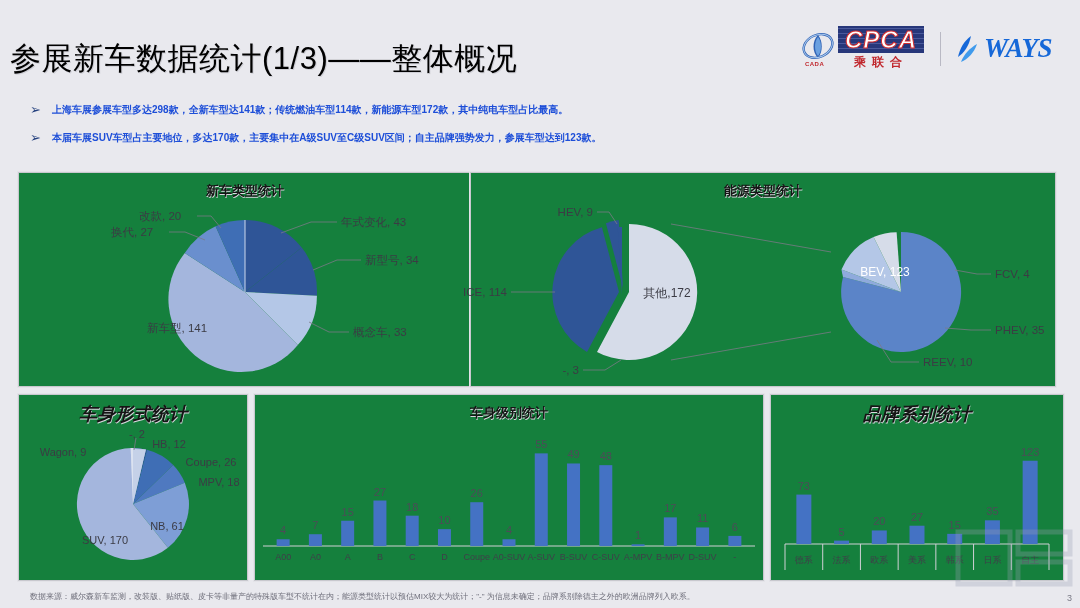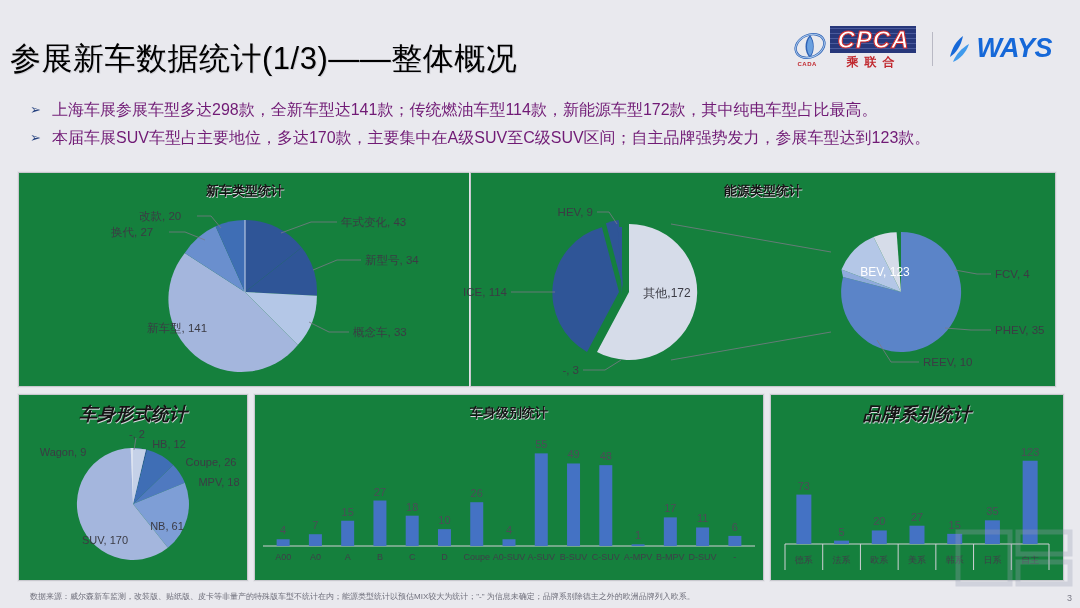--- a/index.html
+++ b/index.html
@@ -29,26 +29,26 @@
     position:relative;z-index:2;
   }
   .cpca-stripes{position:absolute;inset:0;z-index:1;
     background:repeating-linear-gradient(0deg,#27377a 0 4px,#4a5a9c 4px 5px);}
   .cpca-cn{font-size:12px;font-weight:bold;color:#c0272d;text-align:center;
            letter-spacing:6px;margin-top:1px;}
   .divider-v{width:1px;height:34px;background:#b9b9c4;margin:0 6px;}
   .logo-ways{display:flex;align-items:center;gap:5px;}
   .ways-mark{width:22px;height:28px;position:relative;}
   .ways-text{font-size:27px;font-weight:bold;font-style:italic;color:#1668d8;
-             letter-spacing:-.5px;line-height:1;}
+             letter-spacing:-.5px;line-height:1;font-family:Liberation Serif, serif;}
   
   #bullets{position:absolute;left:30px;top:100px;width:1030px;}
   .bullet{display:flex;align-items:flex-start;margin-bottom:9px;}
   .bullet-mark{color:#24407e;font-size:13px;width:22px;flex:none;line-height:19px;}
-  .bullet-text{font-size:16px;font-weight:normal;color:#701a75;line-height:19px;white-space:nowrap;}
+  .bullet-text{font-size:10px;font-weight:bold;color:#1d4ed8;line-height:19px;white-space:nowrap;}
   
   .panel{position:absolute;background:#15803d;border:1px solid #c8c8ce;box-shadow:0 0 0 1px #e3e3e8;}
   #panel-newcar{left:18px;top:172px;width:452px;height:213px;}
   #panel-energy{left:470px;top:172px;width:584px;height:213px;}
   #panel-body  {left:18px;top:394px;width:228px;height:185px;}
   #panel-class {left:254px;top:394px;width:508px;height:185px;}
   #panel-brand {left:770px;top:394px;width:292px;height:185px;}
   .chart-title{
     text-align:center;font-size:13px;font-weight:bold;color:#151515;
     margin-top:9px;text-shadow:.5px .5px 0 #d8d8de;

